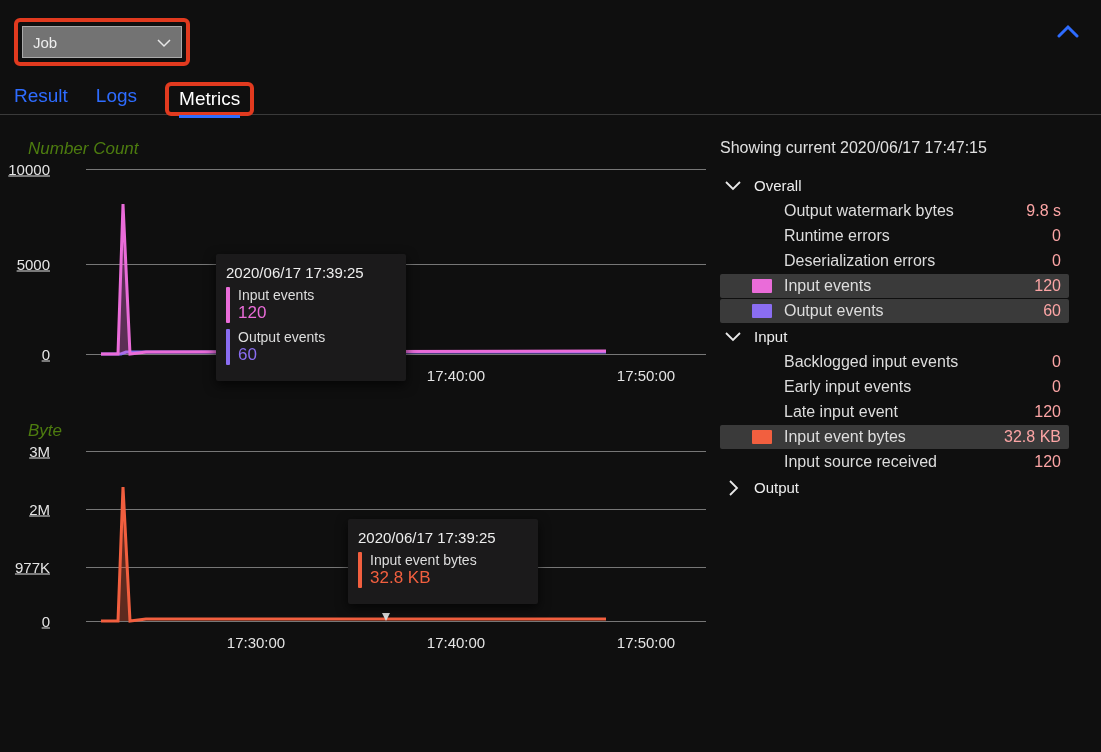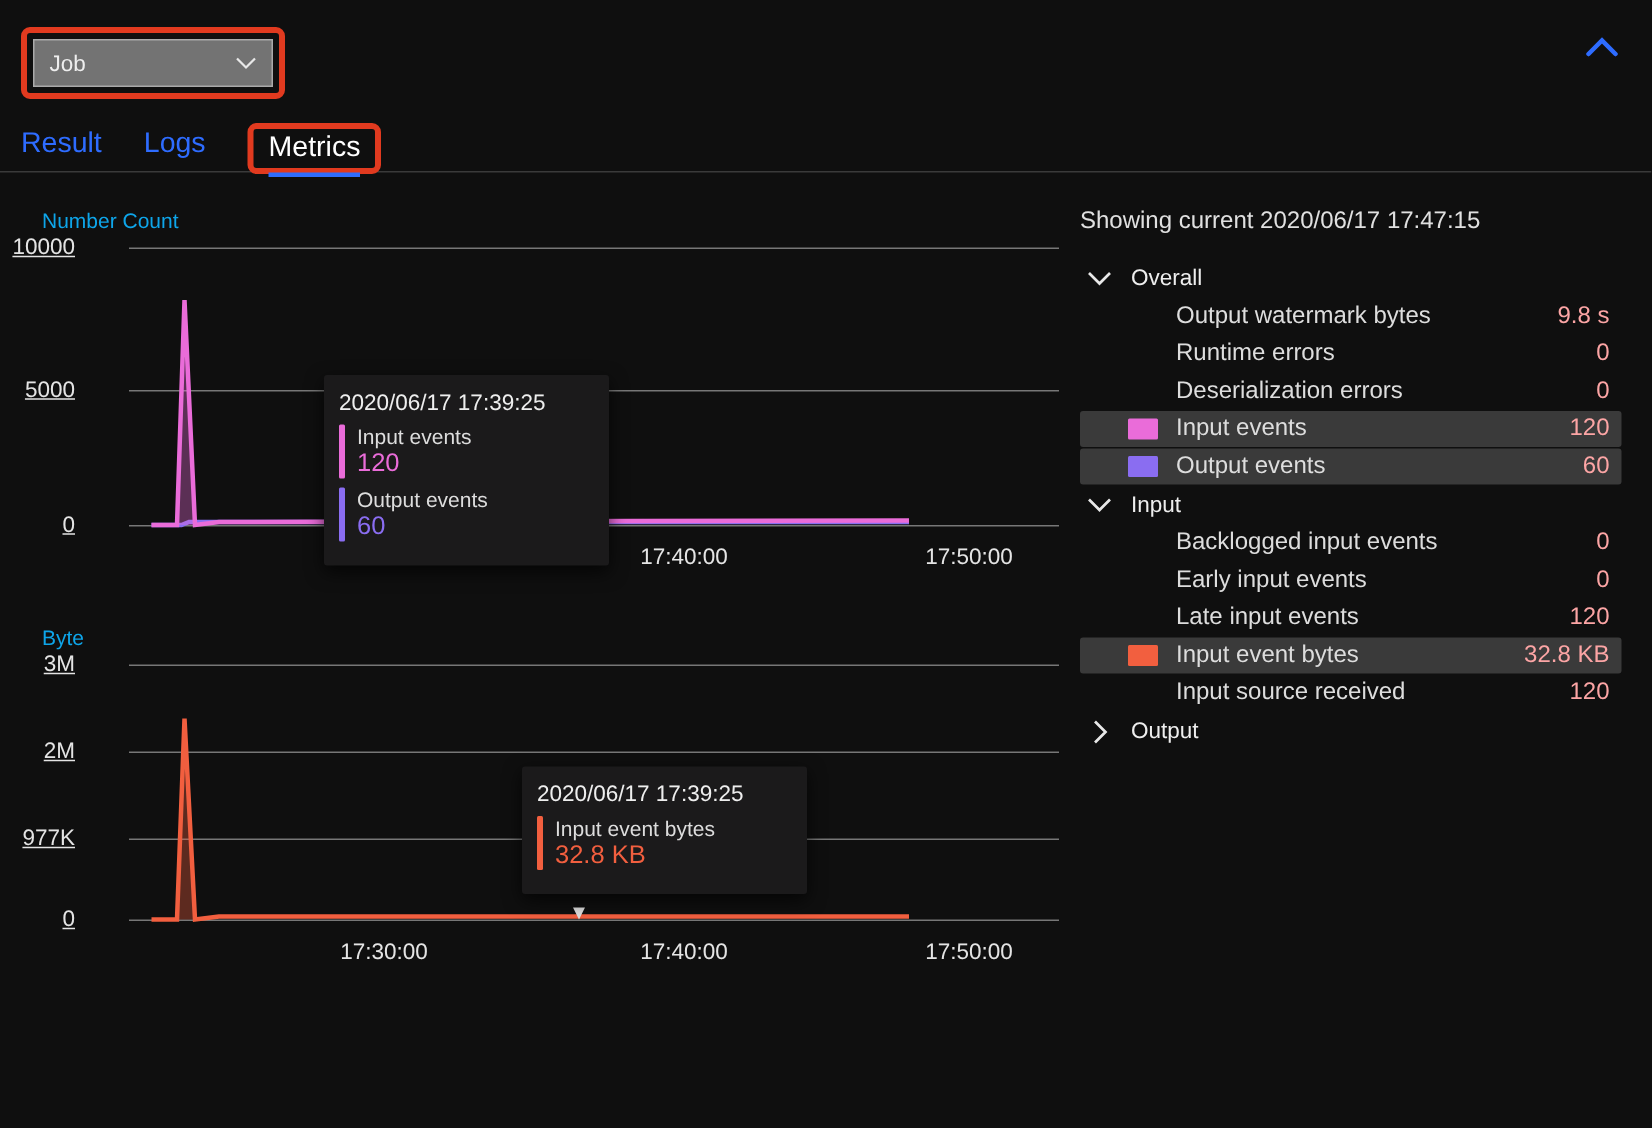--- a/index.html
+++ b/index.html
@@ -76,24 +76,25 @@
   .charts-col {
     flex: 0 0 720px;
     padding-left: 18px;
     position: relative;
   }
   .chart-block {
     position: relative;
     margin-bottom: 28px;
   }
   .chart-title {
-    color: #0ea5e9;
-    font-size: 14px;
+    color: #4d7c0f;
+    font-size: 17px;
     margin-bottom: 10px;
     margin-left: 10px;
+    font-style: italic;
   }
   .plot {
     position: relative;
     height: 200px;
     margin-left: 68px;
     width: 620px;
   }
   .ytick {
     position: absolute;
     right: 656px;
@@ -148,21 +149,21 @@
   }
   .tt-bar {
     width: 4px;
     align-self: stretch;
     border-radius: 1px;
   }
   .tt-label { color: #ddd; font-size: 14px; }
   .tt-val { font-size: 17px; }
   .side-col {
     flex: 1;
-    padding-right: 20px;
+    padding-right: 32px;
   }
   .side-head {
     color: #e0e0e0;
     font-size: 16px;
     margin-bottom: 16px;
   }
   .group-row {
     display: flex;
     align-items: center;
     gap: 12px;
@@ -376,21 +377,21 @@
       <span class="mlab">Backlogged input events</span>
       <span class="mval">0</span>
     </div>
     <div class="metric-row">
       <span class="blank-swatch"></span>
       <span class="mlab">Early input events</span>
       <span class="mval">0</span>
     </div>
     <div class="metric-row">
       <span class="blank-swatch"></span>
-      <span class="mlab">Late input events</span>
+      <span class="mlab">Late input event</span>
       <span class="mval">120</span>
     </div>
     <div class="metric-row hl">
       <span class="swatch" style="background:#f25f3f;"></span>
       <span class="mlab">Input event bytes</span>
       <span class="mval">32.8 KB</span>
     </div>
     <div class="metric-row">
       <span class="blank-swatch"></span>
       <span class="mlab">Input source received</span>

